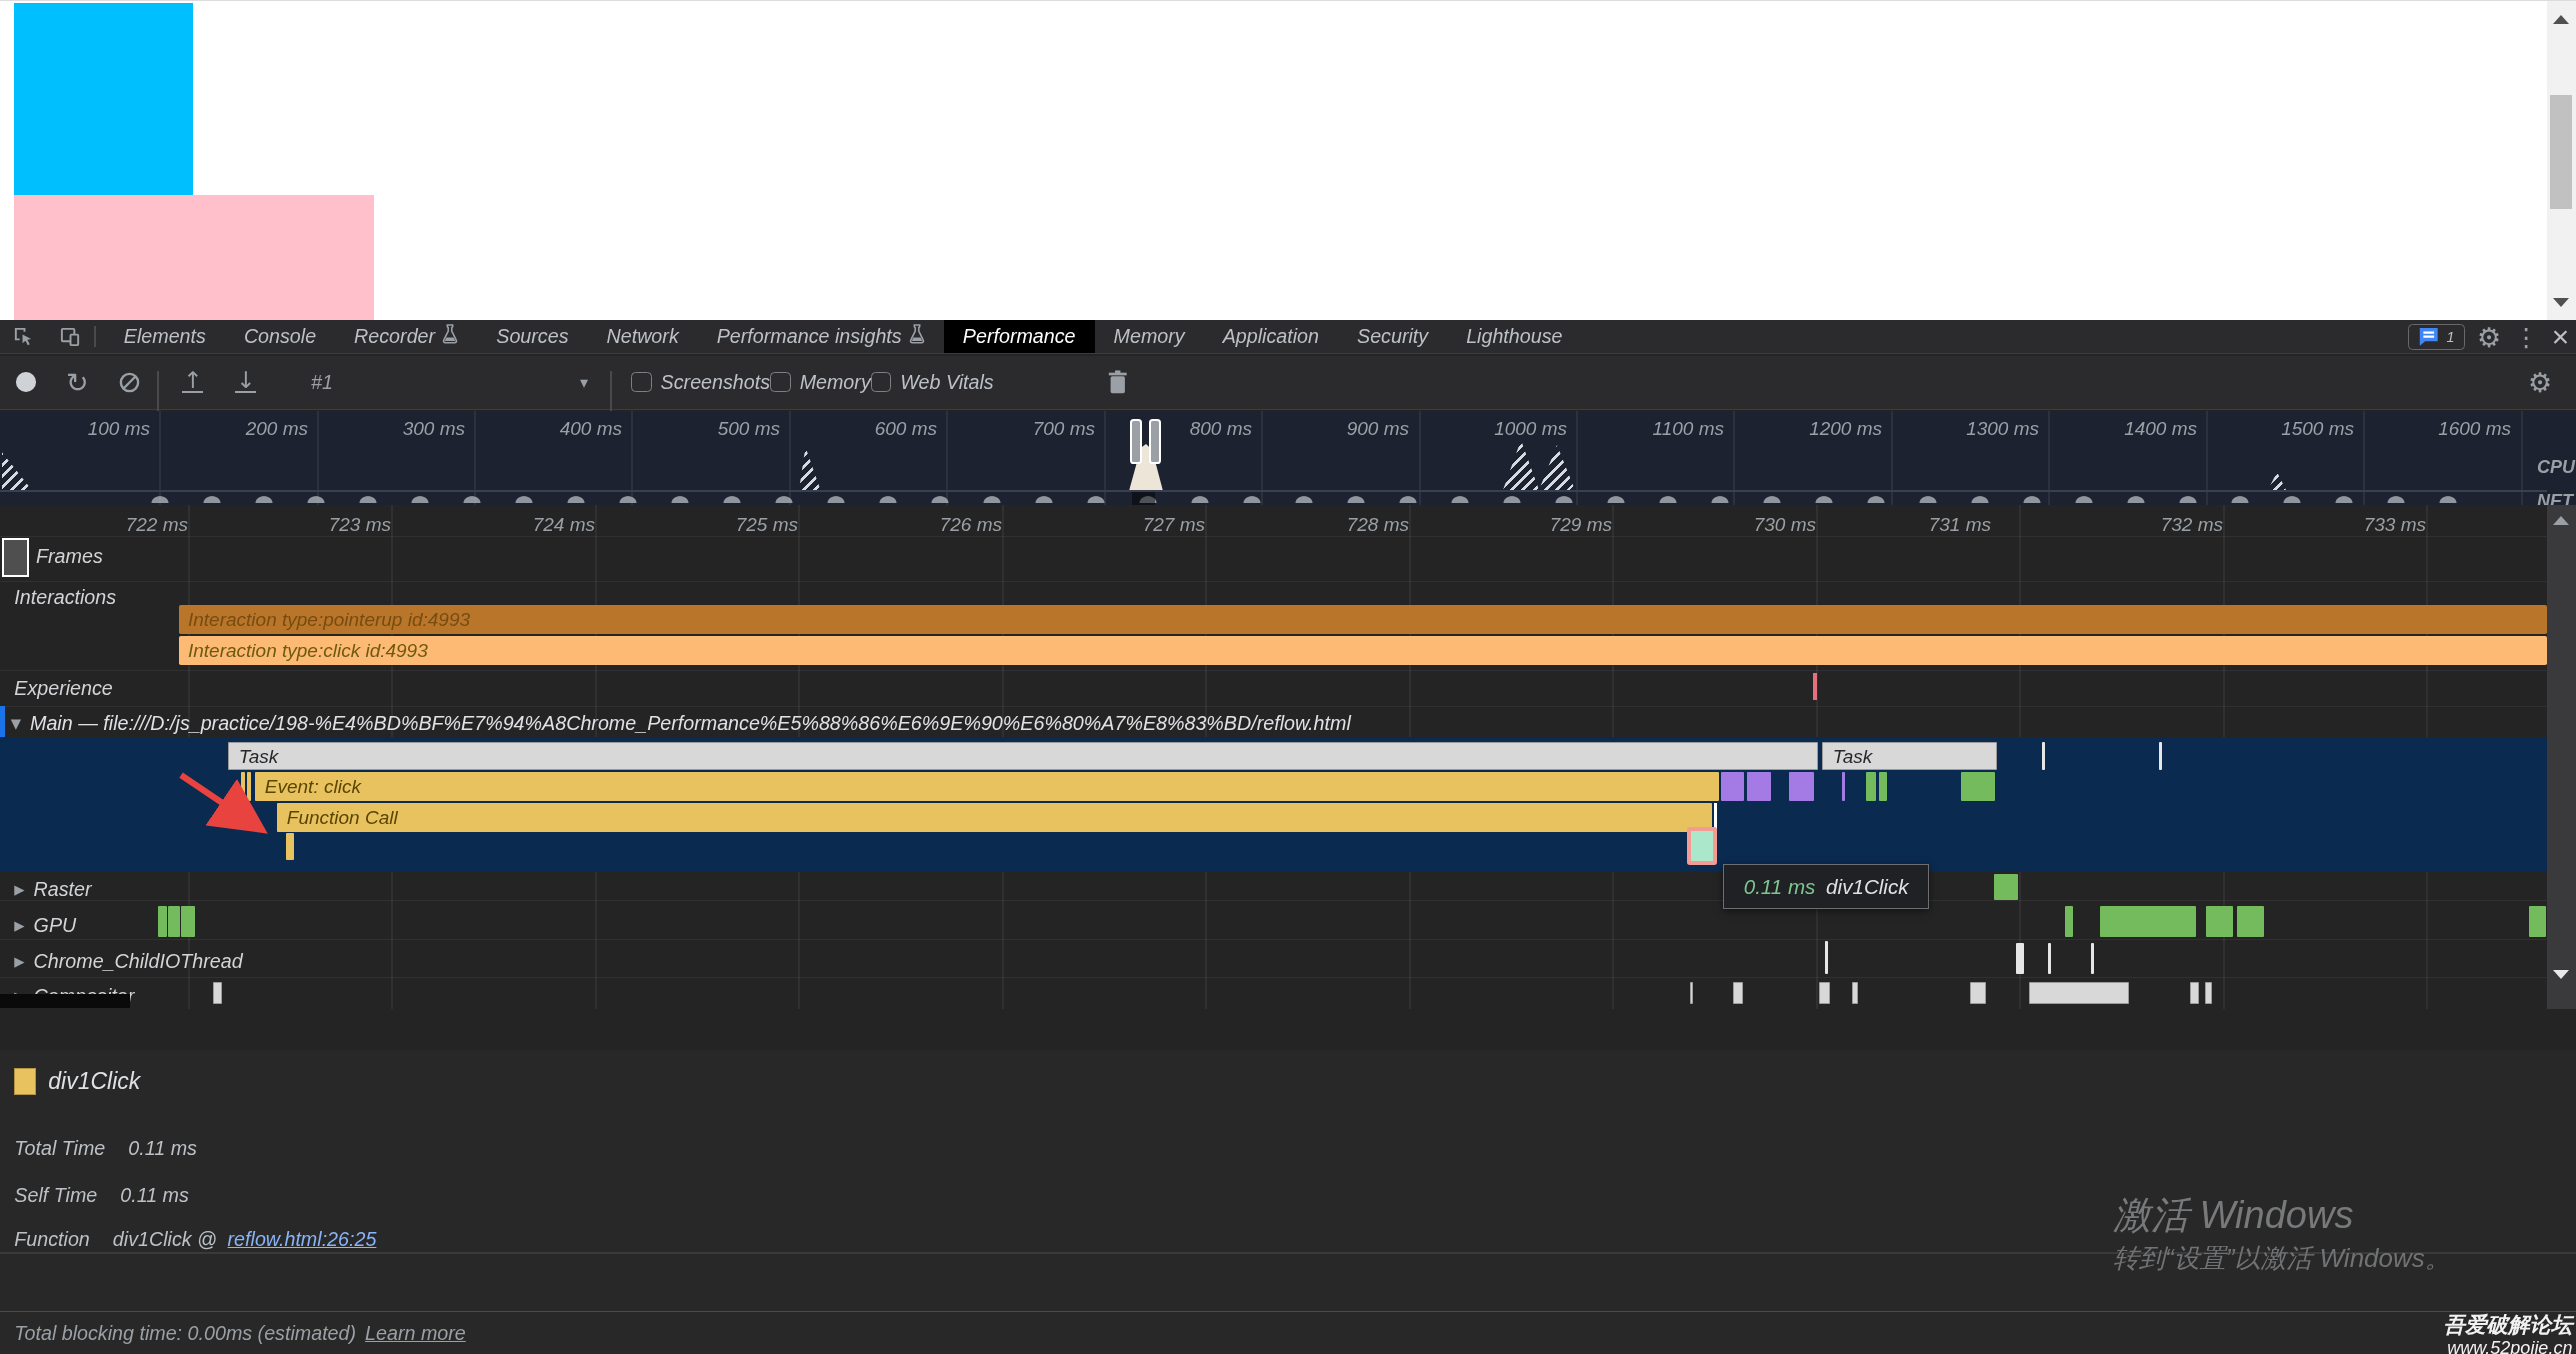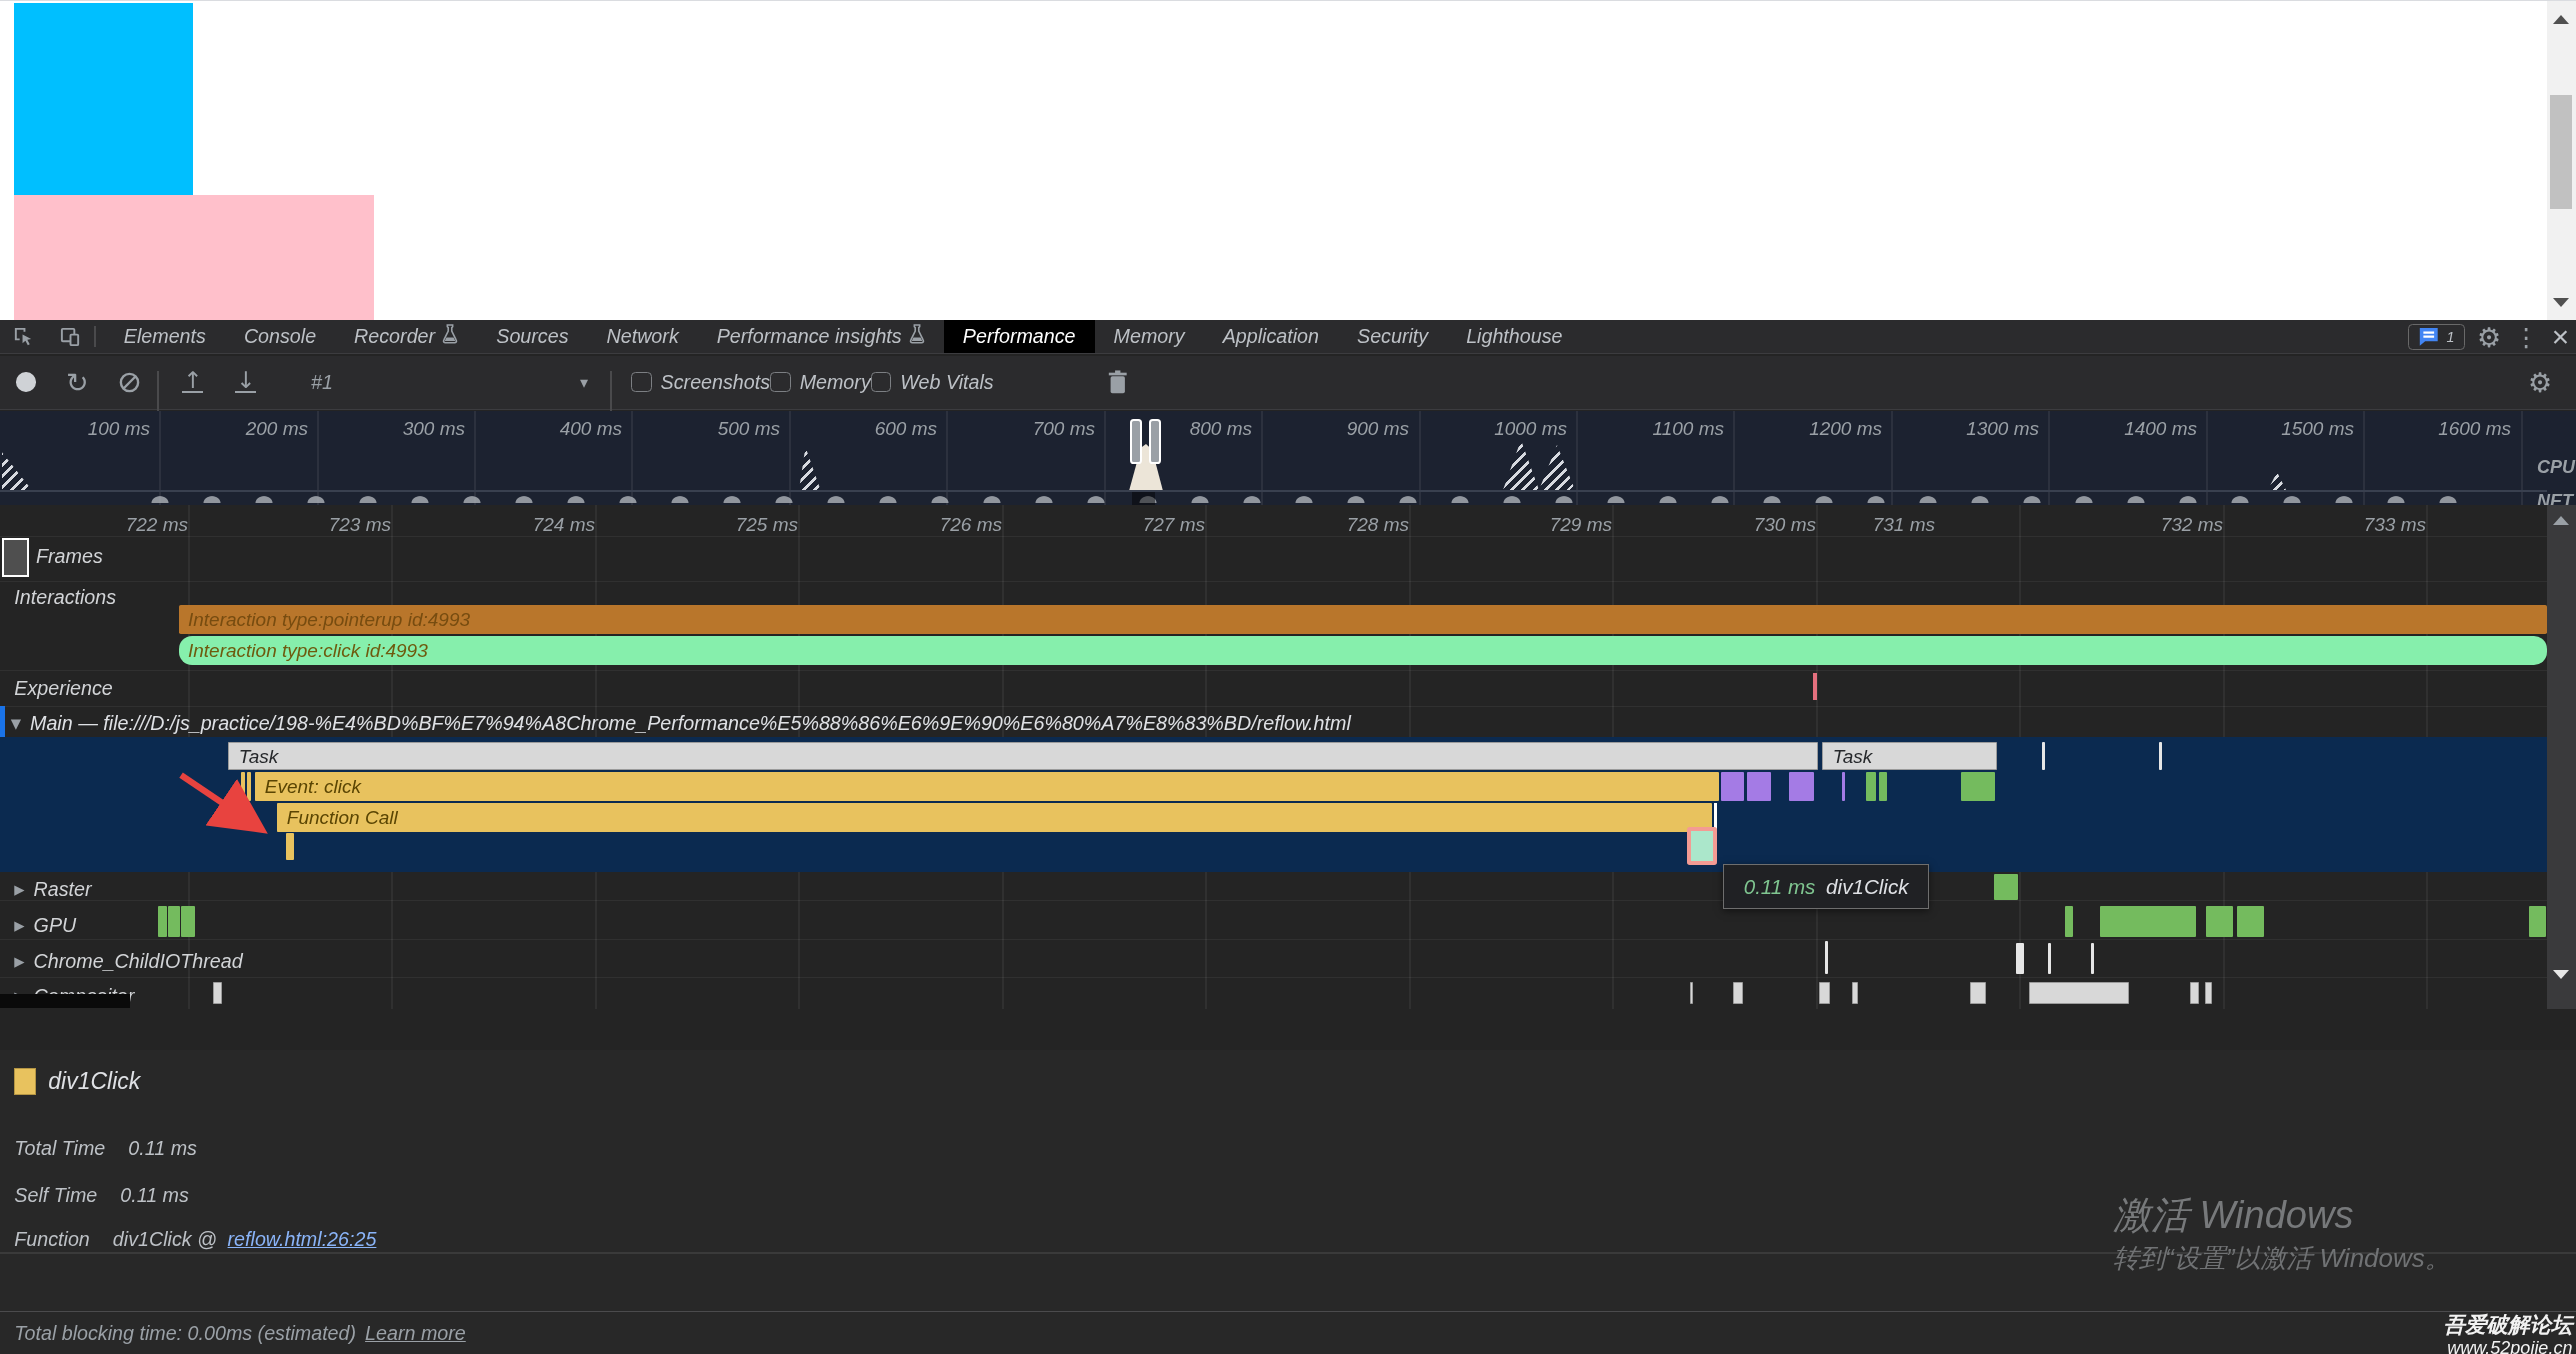--- a/index.html
+++ b/index.html
@@ -280,21 +280,21 @@
         <div class="abs dt-tick" style="left: 859px;">726 ms</div>
         <div class="abs dt-grid" style="left: 1205px;"></div>
         <div class="abs dt-tick" style="left: 1062px;">727 ms</div>
         <div class="abs dt-grid" style="left: 1409px;"></div>
         <div class="abs dt-tick" style="left: 1266px;">728 ms</div>
         <div class="abs dt-grid" style="left: 1612px;"></div>
         <div class="abs dt-tick" style="left: 1469px;">729 ms</div>
         <div class="abs dt-grid" style="left: 1816px;"></div>
         <div class="abs dt-tick" style="left: 1673px;">730 ms</div>
         <div class="abs dt-grid" style="left: 2019px;"></div>
-        <div class="abs dt-tick" style="left: 1792px;">731 ms</div>
+        <div class="abs dt-tick" style="left: 1848px;">731 ms</div>
         <div class="abs dt-grid" style="left: 2223px;"></div>
         <div class="abs dt-tick" style="left: 2080px;">732 ms</div>
         <div class="abs dt-grid" style="left: 2426px;"></div>
         <div class="abs dt-tick" style="left: 2283px;">733 ms</div>
       </div>
     <div class="abs hline" style="top:31px;"></div>
     <div class="abs hline" style="top:76px;"></div>
     <div class="abs hline" style="top:165px;"></div>
     <div class="abs hline" style="top:201px;"></div>
     <div class="abs hline" style="top:395px;"></div>
@@ -303,21 +303,21 @@
 
     <div class="abs" style="left:1.8px;top:33px;width:27px;height:39px;background:#4f4f4f;border:2.7px solid #fff;"></div>
     <div class="abs track-label" style="left:36px;top:40px;">
         <span>Frames</span>
       </div>
 
     <div class="abs track-label" style="left:14.3px;top:81px;">
         <span>Interactions</span>
       </div>
     <div class="abs ibar" style="left:179px;top:100px;width:2368px;background:#b9762b;color:#774c10;">Interaction type:pointerup id:4993</div>
-    <div class="abs ibar" style="left:179px;top:131px;width:2368px;background:#86efac;color:#6e5a0e;border-radius:13px;">Interaction type:click id:4993</div>
+    <div class="abs ibar" style="left:179px;top:131px;width:2368px;background:#fdba74;color:#6e5a0e;">Interaction type:click id:4993</div>
 
     <div class="abs track-label" style="left:14.3px;top:172px;">
         <span>Experience</span>
       </div>
     <div class="abs" style="left:1813px;top:168px;width:3.6px;height:27px;background:#e4707e;"></div>
 
     <div id="main-accent" class="abs"></div>
     <div class="abs track-label" style="left:10.7px;top:207px;color:#dfe1e5;">
       <span class="tri">▼</span>
       <span>Main — file:///D:/js_practice/198-%E4%BD%BF%E7%94%A8Chrome_Performance%E5%88%86%E6%9E%90%E6%80%A7%E8%83%BD/reflow.html</span>

